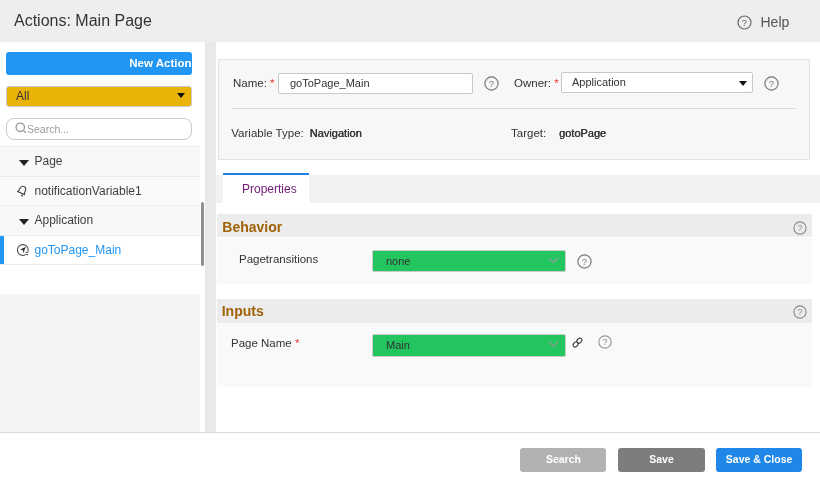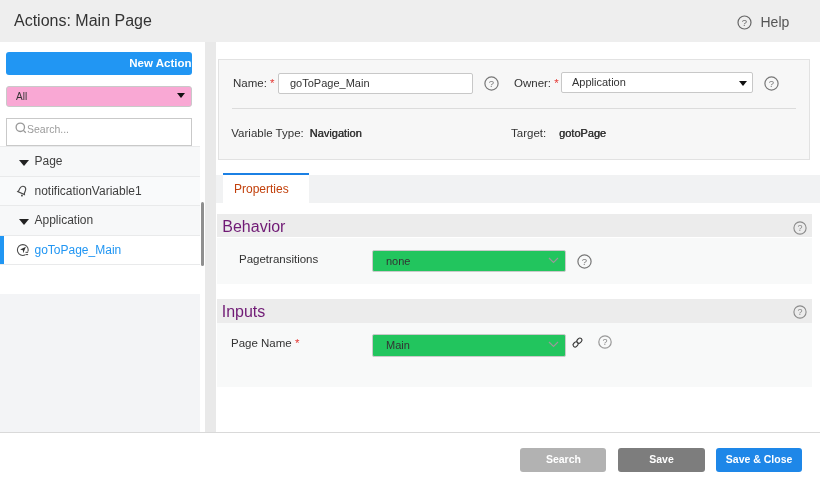--- a/index.html
+++ b/index.html
@@ -9,22 +9,22 @@
 
 
 #header { left:0; top:0; width:820px; height:42px; background:#eeeeee; }
 #title { left:14px; top:0; height:42px; line-height:42px; font-size:16px; color:#333333; }
 #helptext { left:760.5px; top:0; height:42px; line-height:44px; font-size:14px; color:#555555; }
 
 
 #sidebar { left:0; top:42px; width:199.5px; height:390px; background:#ffffff; }
 #belowlist { left:0; top:251.5px; width:199.5px; height:138.5px; background:#f3f4f6; }
 #newaction { left:6px; top:10px; width:185.5px; height:23px; background:#2196f3; border-radius:3px; color:#fff; font-weight:bold; font-size:11.5px; text-align:right; line-height:23px; }
-#allselect { left:6px; top:43.5px; width:185.5px; height:21px; background:#f9a8d4; border:1px solid #c9c9c9; border-radius:3px; font-size:10px; color:#333; line-height:19px; padding-left:9px; }
-#searchbox { left:6px; top:75.5px; width:185.5px; height:28px; background:#fff; border:1px solid #c9c9c9; border-radius:0; font-size:10.5px; color:#9b9b9b; line-height:20px; padding-left:20px; }
+#allselect { left:6px; top:43.5px; width:185.5px; height:21px; background:#eab308; border:1px solid #c9c9c9; border-radius:3px; font-size:12px; color:#333; line-height:19px; padding-left:9px; }
+#searchbox { left:6px; top:75.5px; width:185.5px; height:22px; background:#fff; border:1px solid #c9c9c9; border-radius:8px; font-size:10.5px; color:#9b9b9b; line-height:20px; padding-left:20px; }
 
 
 #tree { left:0; top:104px; width:201px; }
 .trow { position:relative; width:199.5px; height:29.5px; border-bottom:1px solid #e9eaeb; font-size:12px; color:#3f3f3f; }
 .trow .lbl { position:absolute; left:34.5px; top:0; height:28.5px; line-height:28.5px; }
 .trow.grp { background:#f7f8f9; }
 .trow.itm { background:#f9fafb; }
 .trow.sel { background:#ffffff; }
 .selbar { position:absolute; left:0; top:0; width:4px; height:28.5px; background:#2196f3; }
 .tri { position:absolute; left:18.5px; top:13px; width:0; height:0; border-left:5.5px solid transparent; border-right:5.5px solid transparent; border-top:6.5px solid #222; }
@@ -43,24 +43,24 @@
 .req { color:#e53935; }
 .semib { text-shadow:0.45px 0 0 currentColor; }
 .inputbox { background:#fff; border:1px solid #c8c8c8; border-radius:2px; font-size:11px; color:#333; }
 #nameinput { left:278px; top:72.5px; width:194.5px; height:21.5px; line-height:19.5px; padding-left:11px; }
 #ownersel { left:561px; top:72px; width:192px; height:21px; line-height:19px; padding-left:10px; font-size:11px; }
 .blacktri { position:absolute; width:0; height:0; border-left:4px solid transparent; border-right:4px solid transparent; border-top:5px solid #111; }
 #fdivider { left:232px; top:107.5px; width:564px; height:1px; background:#dcdcdc; }
 
 
 #tabbar { left:215.5px; top:174.8px; width:604.5px; height:28.7px; background:#f1f2f3; }
-#tab { left:223px; top:172.8px; width:86px; height:30.7px; background:#ffffff; border-top:2.5px solid #1b80e4; text-align:left; padding-left:11px; font-size:12px; color:#c2410c; line-height:28.5px; }
+#tab { left:223px; top:172.8px; width:86px; height:30.7px; background:#ffffff; border-top:2.5px solid #1b80e4; text-align:left; padding-left:19px; font-size:12px; color:#701a75; line-height:28.5px; }
 
 
-.sect-h { background:#ececec; font-size:16px; color:#701a75; }
+.sect-h { background:#ececec; font-size:14px; color:#a16207;font-weight:bold; }
 .sect-b { background:#f8f9f9; }
 #bhead { left:216.5px; top:214.3px; width:595px; height:23.2px; line-height:26.5px; padding-left:5.8px; }
 #bbody { left:216.5px; top:237.5px; width:595px; height:46.5px; }
 #ihead { left:216.5px; top:299px; width:595px; height:23.5px; line-height:25px; padding-left:5.2px; }
 #ibody { left:216.5px; top:322.5px; width:595px; height:64px; }
 
 .selgray { background:#22c55e; border:1px solid #cacaca; border-radius:2px; font-size:11px; color:#333; }
 #ptsel { left:372px; top:250px; width:193.5px; height:22px; line-height:20px; padding-left:13px; }
 #pnsel { left:372px; top:334px; width:194px; height:22.5px; line-height:20.5px; padding-left:13px; }
 

